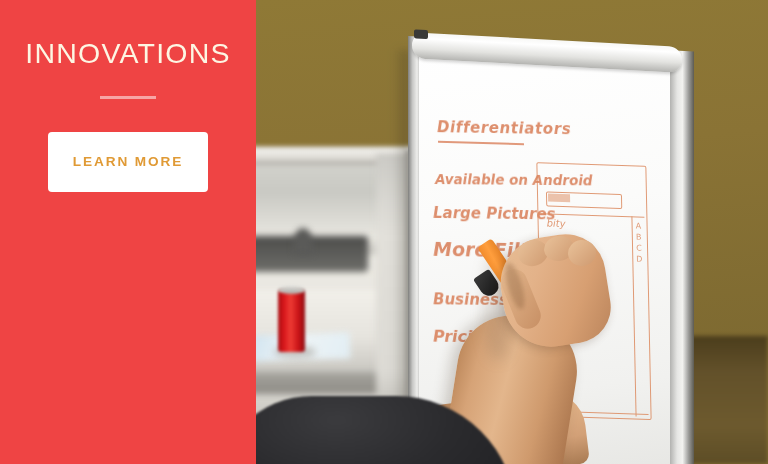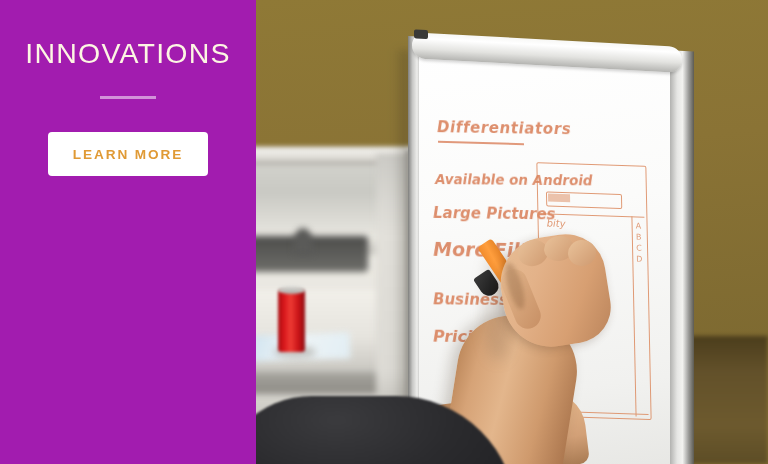--- a/index.html
+++ b/index.html
@@ -17,21 +17,21 @@
     overflow: hidden;
     display: flex;
   }
 
   
   .promo-panel {
     position: relative;
     width: 256px;
     height: 464px;
     flex: 0 0 256px;
-    background: #a21caf;
+    background: #ef4444;
     box-sizing: border-box;
     padding: 36px 14px 0 14px;
     text-align: center;
     z-index: 5;
   }
   .promo-title {
     margin: 0;
     padding: 0;
     font-family: "Liberation Sans", sans-serif;
     font-weight: 300;
@@ -64,21 +64,21 @@
     justify-content: center;
   }
   .promo-cta {
     display: inline-block;
     background: #ffffff;
     color: #e09a35;
     border: 0;
     border-radius: 4px;
     padding: 0;
     width: 160px;
-    height: 44px;
+    height: 60px;
     line-height: 46px;
     font-family: "Liberation Sans", sans-serif;
     font-weight: bold;
     font-size: 13.6px;
     letter-spacing: 1.9px;
     cursor: pointer;
     text-align: center;
   }
 
   

